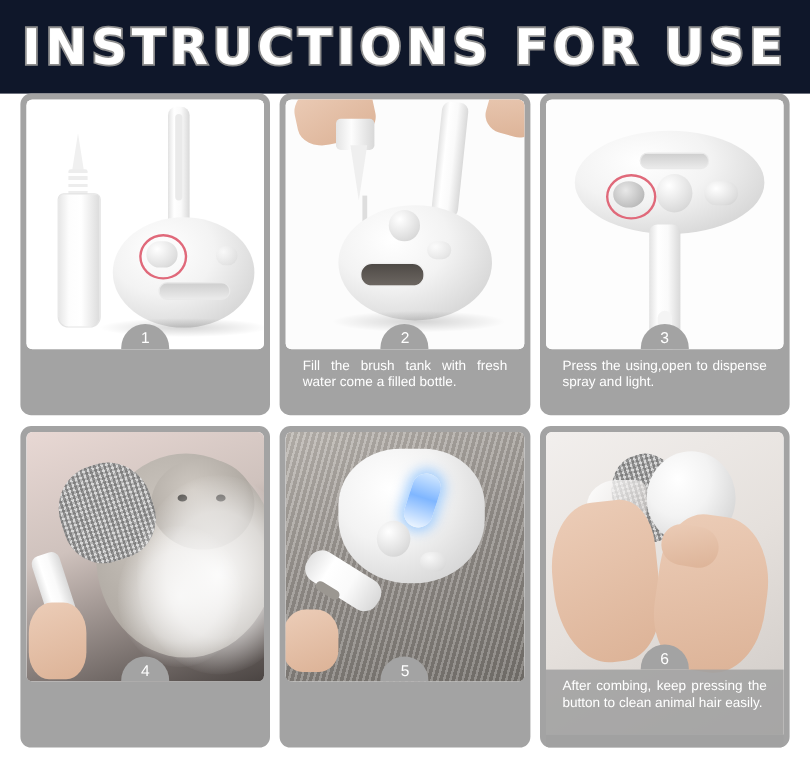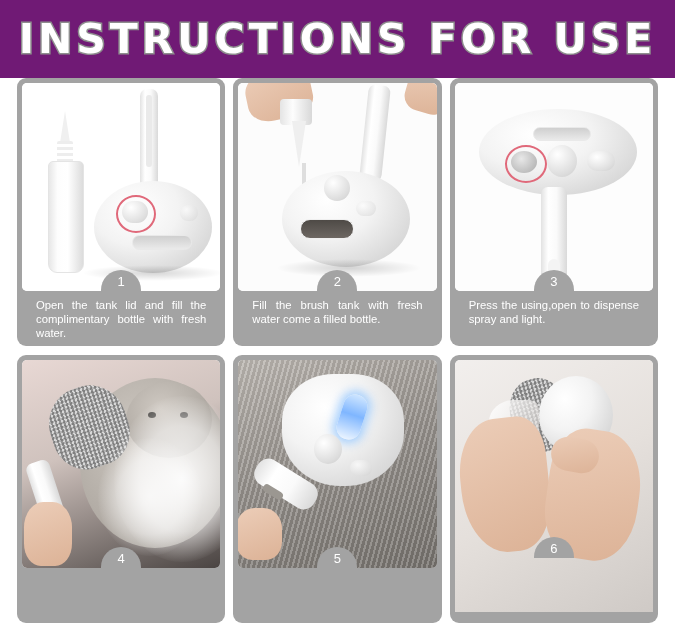--- a/index.html
+++ b/index.html
@@ -13,21 +13,21 @@
     font-family: "Liberation Sans", sans-serif;
     overflow: hidden;
   }
 
   
   .title-bar {
     height: 78px;
     display: flex;
     align-items: center;
     justify-content: center;
-    background: #701a75;
+    background: #0f172a;
   }
   .title-text {
     font-family: "DejaVu Sans", sans-serif;
     font-size: 41px;
     font-weight: bold;
     letter-spacing: 4px;
     color: #ffffff;
     -webkit-text-stroke: 3px #8e8e8e;
     paint-order: stroke fill;
     text-stroke: 3px #8e8e8e;
@@ -229,21 +229,20 @@
         <div class="dev-handle" style="left:124px; top:12px; width:6px; height:72px; background:#eaeaea;"></div>
         <div class="dev-body" style="left:72px; top:98px; width:118px; height:92px;"></div>
         <div class="btn-oval" style="left:100px; top:118px; width:26px; height:22px;"></div>
         <div class="btn-oval" style="left:158px; top:122px; width:18px; height:16px; opacity:.6;"></div>
         <div class="vent" style="left:110px; top:152px; width:58px; height:13px;"></div>
         <div class="hl-circle" style="left:94px; top:112px; width:36px; height:34px;"></div>
         <div class="shadow-soft" style="left:60px; top:182px; width:142px; height:16px;"></div>
       </div>
       <div class="badge">1</div>
     </div>
-    <div class="caption">Open the tank lid and fill the complimentary bottle with fresh water.</div>
   </div>
 
   <div class="card">
     <div class="photo">
       <div class="scene" style="background:#fcfcfc;">
         <div class="hand skin" style="left:8px; top:-14px; width:66px; height:50px; transform:rotate(-12deg);"></div>
         <div class="hand skin" style="left:168px; top:-12px; width:44px; height:42px; transform:rotate(16deg);"></div>
 
         <div style="position:absolute; left:42px; top:16px; width:32px; height:26px; background:linear-gradient(90deg,#e4e4e4,#fdfdfd 40%,#d8d8d8); border-radius:4px;"></div>
         <div style="position:absolute; left:54px; top:38px; width:0; height:0; border-left:7px solid transparent; border-right:7px solid transparent; border-top:46px solid #efefef;"></div>
@@ -325,15 +324,16 @@
         <div class="dev-handle" style="left:126px; top:74px; width:34px; height:106px; transform:rotate(22deg); border-radius:14px;"></div>
         <div style="position:absolute; left:152px; top:128px; width:8px; height:34px; background:#b9b5b1; border-radius:4px; transform:rotate(22deg);"></div>
         <div style="position:absolute; left:34px; top:40px; width:50px; height:44px; background:linear-gradient(120deg,rgba(255,255,255,.9),rgba(220,215,212,.55)); border-radius:50% 20% 40% 30%;"></div>
 
         <div class="hand skin" style="left:6px; top:58px; width:88px; height:134px; border-radius:44% 30% 40% 48%; transform:rotate(-6deg);"></div>
         <div class="hand skin" style="left:92px; top:70px; width:92px; height:130px; border-radius:36% 46% 42% 40%; transform:rotate(8deg);"></div>
         <div class="hand skin" style="left:96px; top:78px; width:48px; height:34px; border-radius:40px; transform:rotate(10deg);"></div>
       </div>
       <div class="badge" style="bottom:54px;">6</div>
     </div>
+    <div class="caption" style="margin-top:-54px;">After combing, keep pressing the button to clean animal hair easily.</div>
   </div>
 
 </div>
 
 </body></html>

